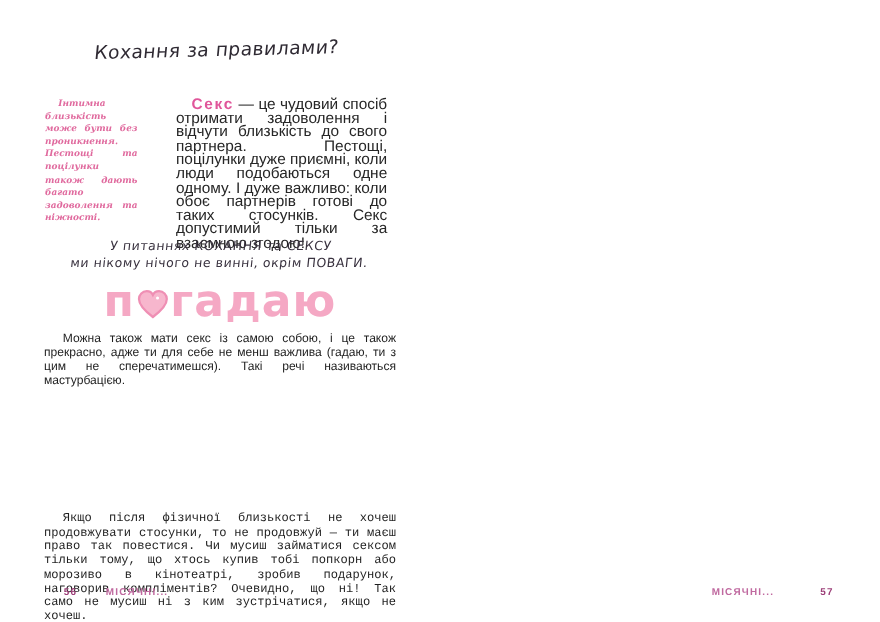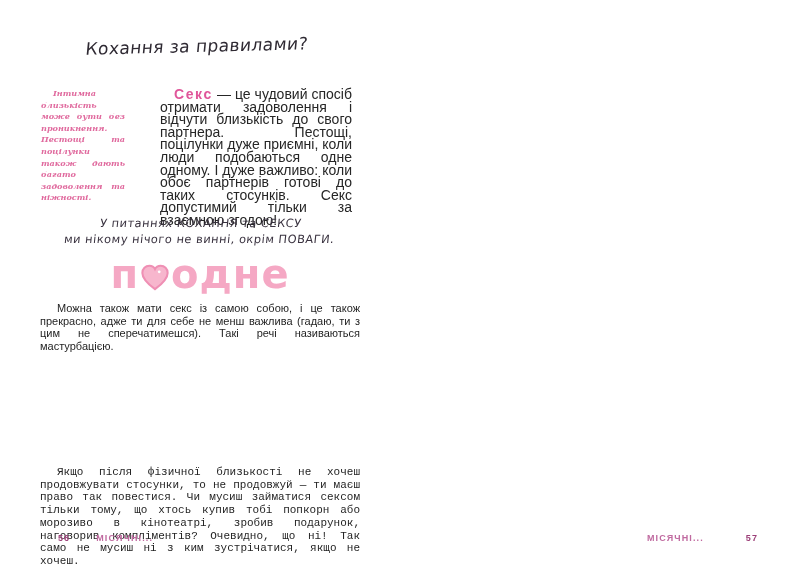--- a/index.html
+++ b/index.html
@@ -147,21 +147,21 @@
 
     <div class="pullquote">
       <div>У питаннях КОХАННЯ та СЕКСУ</div>
       <div>ми нікому нічого не винні, окрім ПОВАГИ.</div>
     </div>
 
     <div class="povaha">
       <span>п</span><span class="heart"><svg viewBox="0 0 32 32">
             <path d="M16 29 C6 21.5 2.5 16.5 2.5 11.6 C2.5 7.2 5.9 4 10 4 C12.7 4 15 5.5 16 7.6 C17 5.5 19.3 4 22 4 C26.1 4 29.5 7.2 29.5 11.6 C29.5 16.5 26 21.5 16 29 Z" fill="#f7b6cd" stroke="#ef8fb4" stroke-width="2.2"></path>
             <circle cx="20.5" cy="10.5" r="1.5" fill="#ffffff"></circle>
-          </svg></span><span>одне</span>
+          </svg></span><span>гадаю</span>
     </div>
 
     <div class="body-col p1">Можна також мати секс із самою собою, і це також прекрасно, адже ти для себе не менш важлива (гадаю, ти з цим не сперечатимешся). Такі речі називаються мастурбацією.</div>
     <div class="body-col p3">Якщо після фізичної близькості не хочеш продовжувати стосунки, то не продовжуй — ти маєш право так повестися. Чи мусиш займатися сексом тільки тому, що хтось купив тобі попкорн або морозиво в кінотеатрі, зробив подарунок, наговорив компліментів? Очевидно, що ні! Так само не мусиш ні з ким зустрічатися, якщо не хочеш.</div>
 
     <div class="footer footer-left">
       <span class="num">56</span>
       <span class="label">МІСЯЧНІ...</span>
     </div>
   </div>

